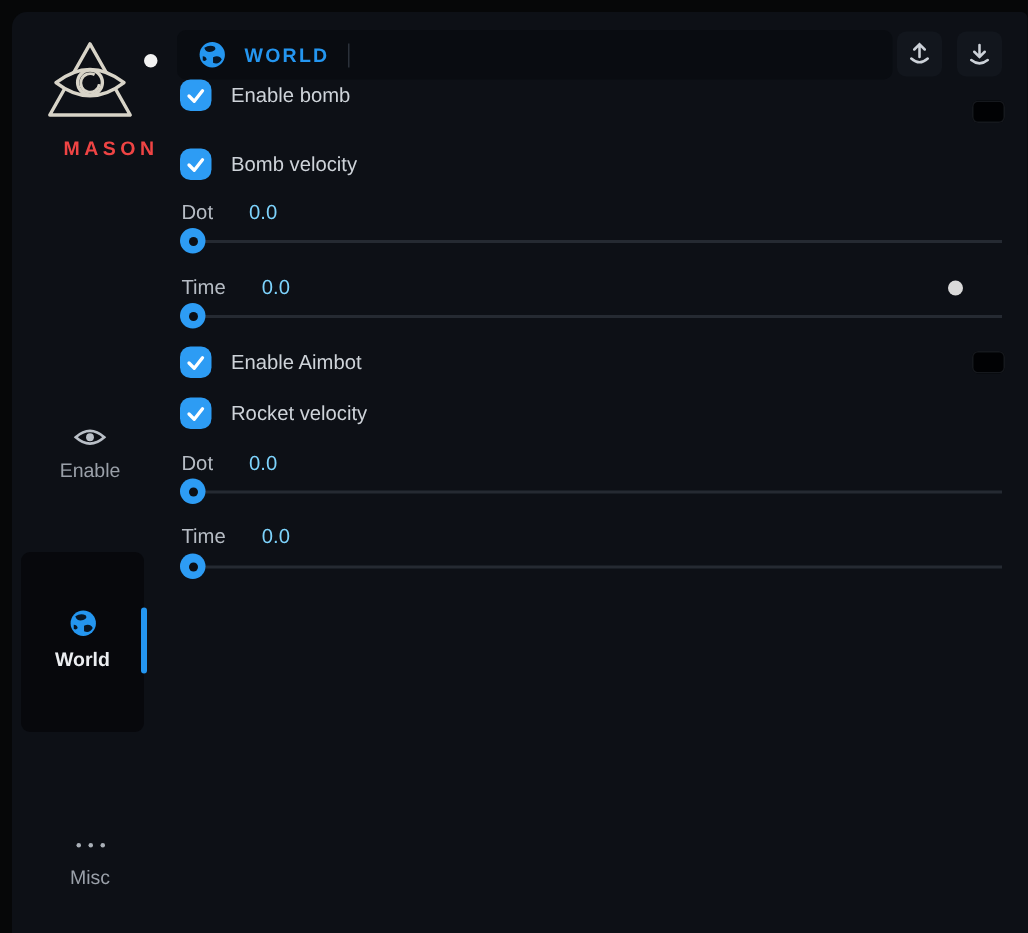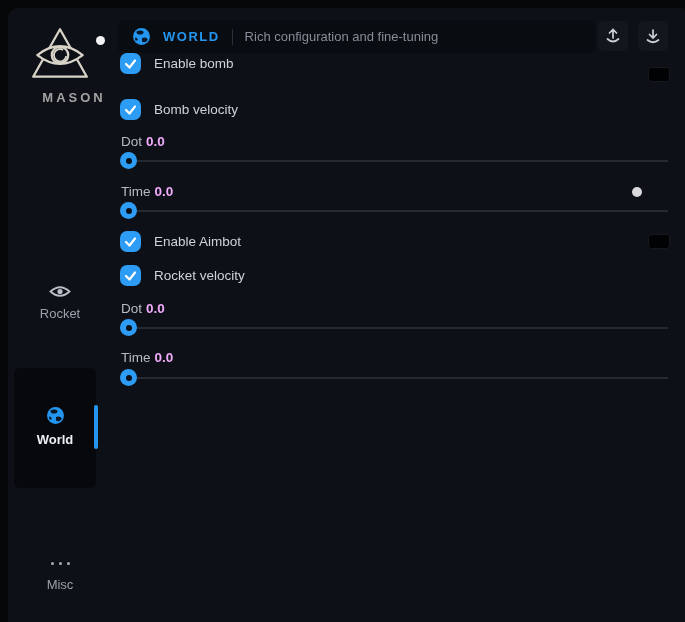--- a/index.html
+++ b/index.html
@@ -4,21 +4,21 @@
 <style>
   * { margin:0; padding:0; box-sizing:border-box; }
   html,body { width:685px; height:622px; background:#060708; overflow:hidden;
               font-family:"Liberation Sans", sans-serif; }
   .window { position:absolute; left:8px; top:8px; width:677px; height:614px;
             background:#0d1016; border-radius:10px 4px 0 0; }
 
   
   .sidebar { position:absolute; left:0; top:0; width:104px; height:100%; }
   .logo-wrap { position:absolute; left:0; top:18px; width:104px; text-align:center; }
-  .logo-text { display:block; margin-top:4px; color:#a3a3a3; font-size:13px; font-weight:bold;
+  .logo-text { display:block; margin-top:4px; color:#ef4444; font-size:13px; font-weight:bold;
                letter-spacing:3px;padding-left:28px; }
   .nav-item { position:absolute; left:0; width:104px; display:flex; flex-direction:column;
               align-items:center; gap:7px; cursor:pointer; }
   .nav-label { color:#9aa0a9; font-size:13px; }
   .nav-card { position:absolute; left:6px; top:360px; width:82px; height:120px;
               background:#07080c; border-radius:6px; }
   .nav-card .nav-item { left:0; width:82px; top:38px; }
   .nav-card .nav-label { color:#eceef1; font-weight:600; }
   .active-bar { position:absolute; right:-2px; top:37px; width:4px; height:44px;
                 background:#2496f0; border-radius:2px; }
@@ -38,23 +38,23 @@
 
   
   .row-check { position:absolute; left:112px; height:22px; display:flex; align-items:center;
                gap:13px; }
   .checkbox { width:21px; height:21px; border-radius:7px; background:#2d9cf4;
               display:flex; align-items:center; justify-content:center; cursor:pointer; }
   .check-label { color:#ced3d9; font-size:13.5px; }
   .swatch { position:absolute; width:22px; height:15px; border-radius:4px; background:#010204;
             box-shadow:0 0 0 1px #15181d inset; cursor:pointer; }
 
-  .slider-label { position:absolute; left:113px; display:flex; gap:4px; font-size:13.5px; }
+  .slider-label { position:absolute; left:113px; display:flex; gap:24px; font-size:13.5px; }
   .slider-label .lname { color:#b6bcc4; }
-  .slider-label .lval  { color:#f0abfc; font-weight:700; }
+  .slider-label .lval  { color:#7dd3fc; font-weight:400; }
   .slider { position:absolute; left:112px; width:548px; height:17px; cursor:pointer; }
   .slider .track { position:absolute; left:0; right:0; top:8px; height:2px; background:#252a32; }
   .slider .handle { position:absolute; left:0; top:0; width:17px; height:17px;
                     border-radius:50%; background:#2d9cf4; cursor:grab; }
   .slider .handle::after { content:""; position:absolute; left:5.5px; top:5.5px; width:6px;
                     height:6px; border-radius:50%; background:#0c0f15; }
 
   .cursor-dot { position:absolute; border-radius:50%; background:#f2f2f2; }
 </style>
 </head>
@@ -75,21 +75,21 @@
       </svg>
       <span class="logo-text">MASON</span>
     </div>
 
 
     <div class="nav-item" style="top:276px;">
       <svg width="22" height="15" viewBox="0 0 22 14">
         <path d="M1.5 7 Q11 -1.5 20.5 7 Q11 15.5 1.5 7 Z" fill="none" stroke="#b9bfc7" stroke-width="1.8"></path>
         <circle cx="11" cy="7" r="2.6" fill="#b9bfc7"></circle>
       </svg>
-      <span class="nav-label">Rocket</span>
+      <span class="nav-label">Enable</span>
     </div>
 
     <div class="nav-card">
       <div class="nav-item">
         <svg width="19" height="19" viewBox="0 0 18 18">
           <circle cx="9" cy="9" r="8" fill="#2496f0"></circle>
           <path d="M4 4.5 q3.5 -2 6.5 -0.5 q1.5 2 -1.5 3 q-4 1 -5 -2.5z M9.5 10.5 q4 -1.5 5.5 1.5 q-2 3.5 -5.5 2z M3 10 q2 0 2.5 2 q-1 1.5 -2.5 0.5z" fill="#081726"></path>
         </svg>
         <span class="nav-label">World</span>
       </div>
@@ -106,21 +106,20 @@
     </div>
   </div>
 
   <div class="header-bar">
     <svg width="19" height="19" viewBox="0 0 18 18">
       <circle cx="9" cy="9" r="8" fill="#2496f0"></circle>
       <path d="M4 4.5 q3.5 -2 6.5 -0.5 q1.5 2 -1.5 3 q-4 1 -5 -2.5z M9.5 10.5 q4 -1.5 5.5 1.5 q-2 3.5 -5.5 2z M3 10 q2 0 2.5 2 q-1 1.5 -2.5 0.5z" fill="#081726"></path>
     </svg>
     <span class="header-title">WORLD</span>
     <span class="header-divider"></span>
-    <span class="header-subtitle">Rich configuration and fine-tuning</span>
   </div>
 
   <div class="icon-btn" style="left:590px;">
     <svg width="18" height="18" viewBox="0 0 18 18" fill="none" stroke="#ccd1d8" stroke-width="1.7" stroke-linecap="round">
       <path d="M9 11 V3 M5.5 6 L9 2.5 L12.5 6"></path>
       <path d="M3.5 12 Q9 17 14.5 12"></path>
     </svg>
   </div>
   <div class="icon-btn" style="left:630px;">
     <svg width="18" height="18" viewBox="0 0 18 18" fill="none" stroke="#ccd1d8" stroke-width="1.7" stroke-linecap="round">

